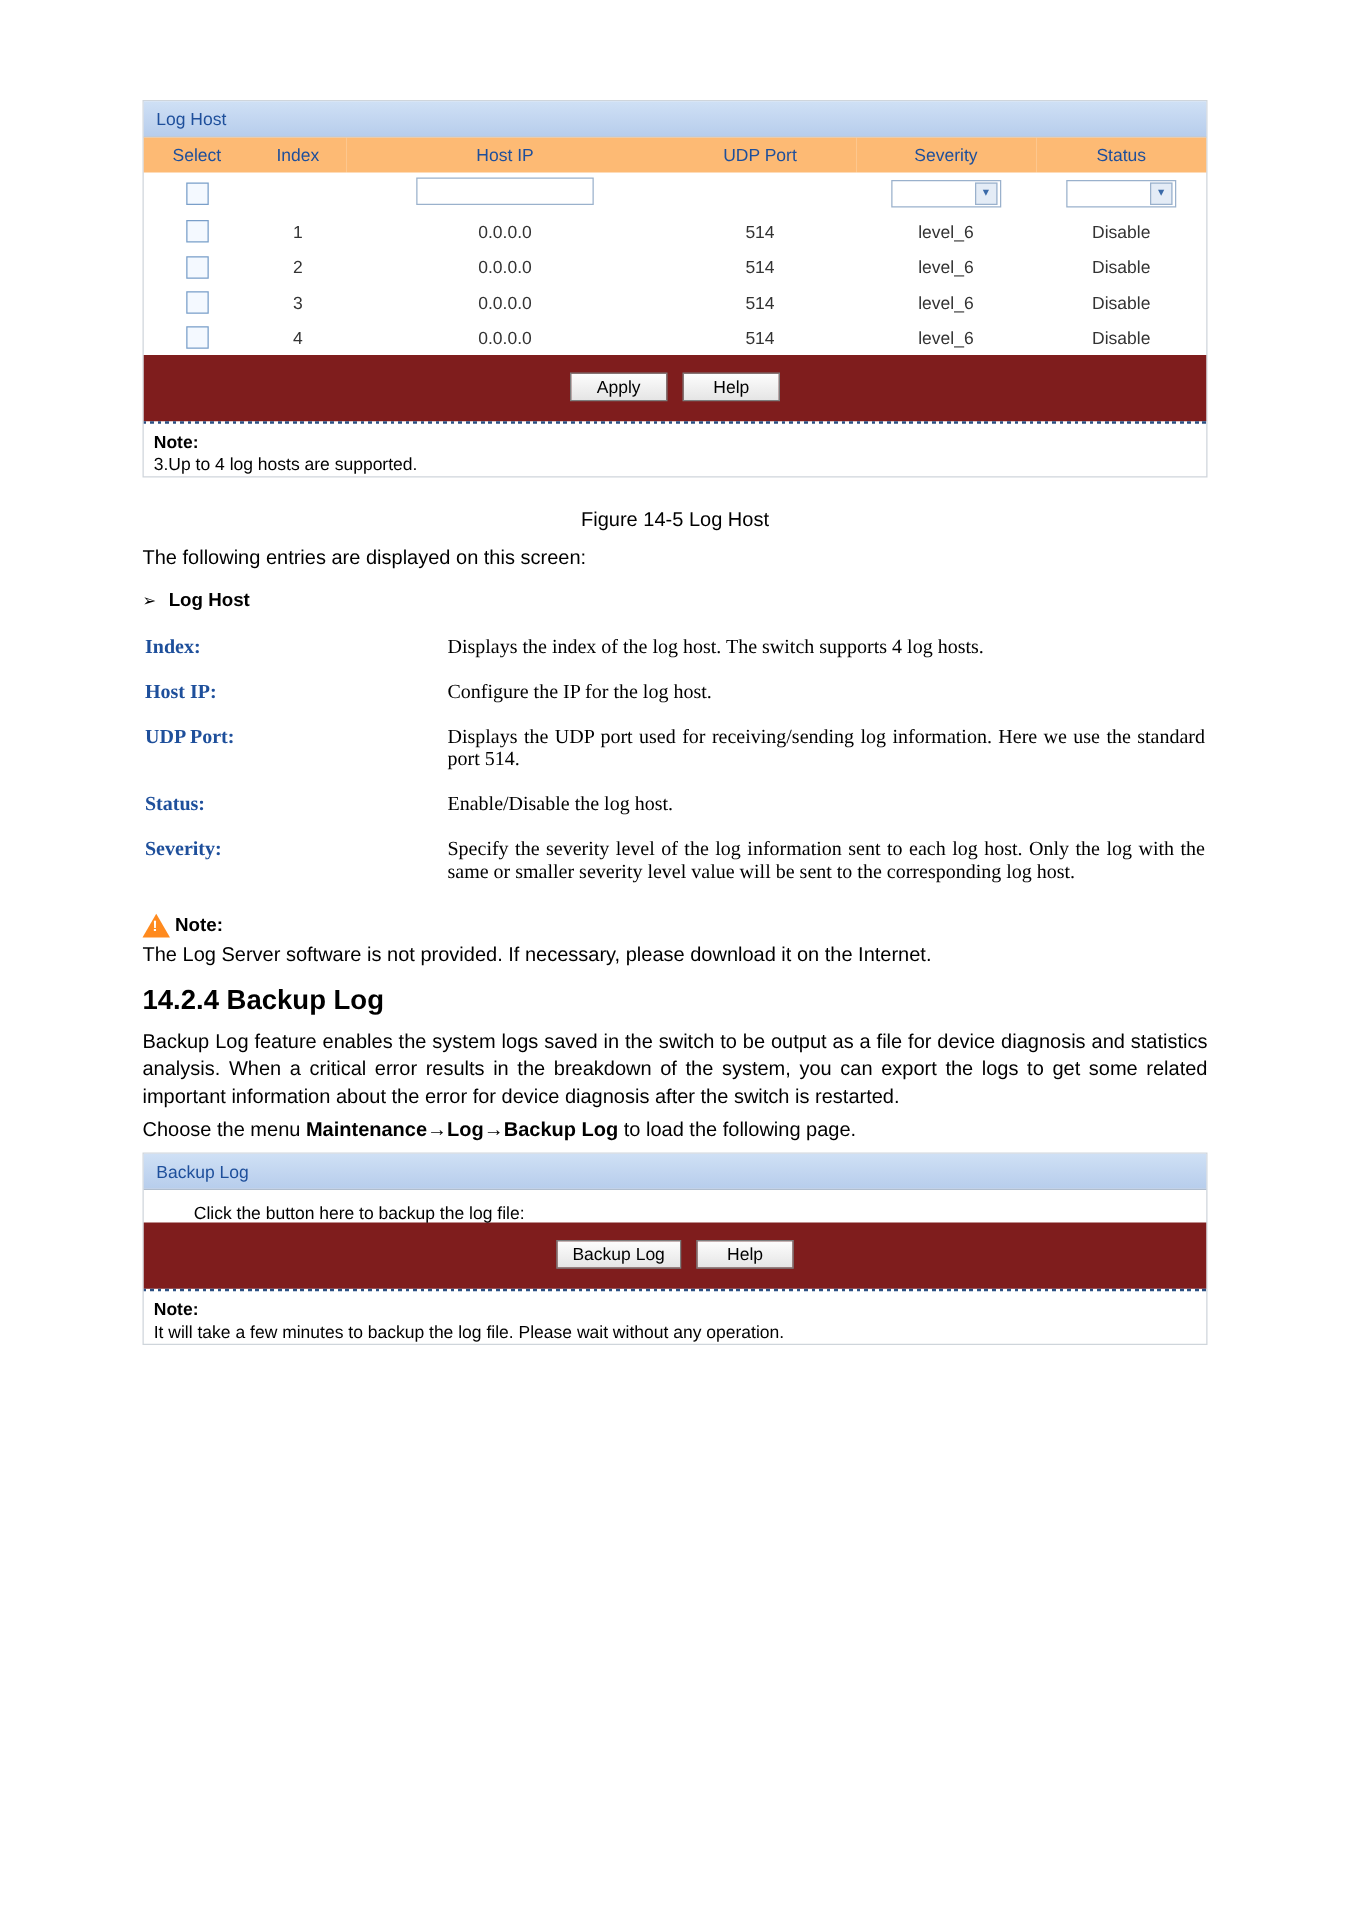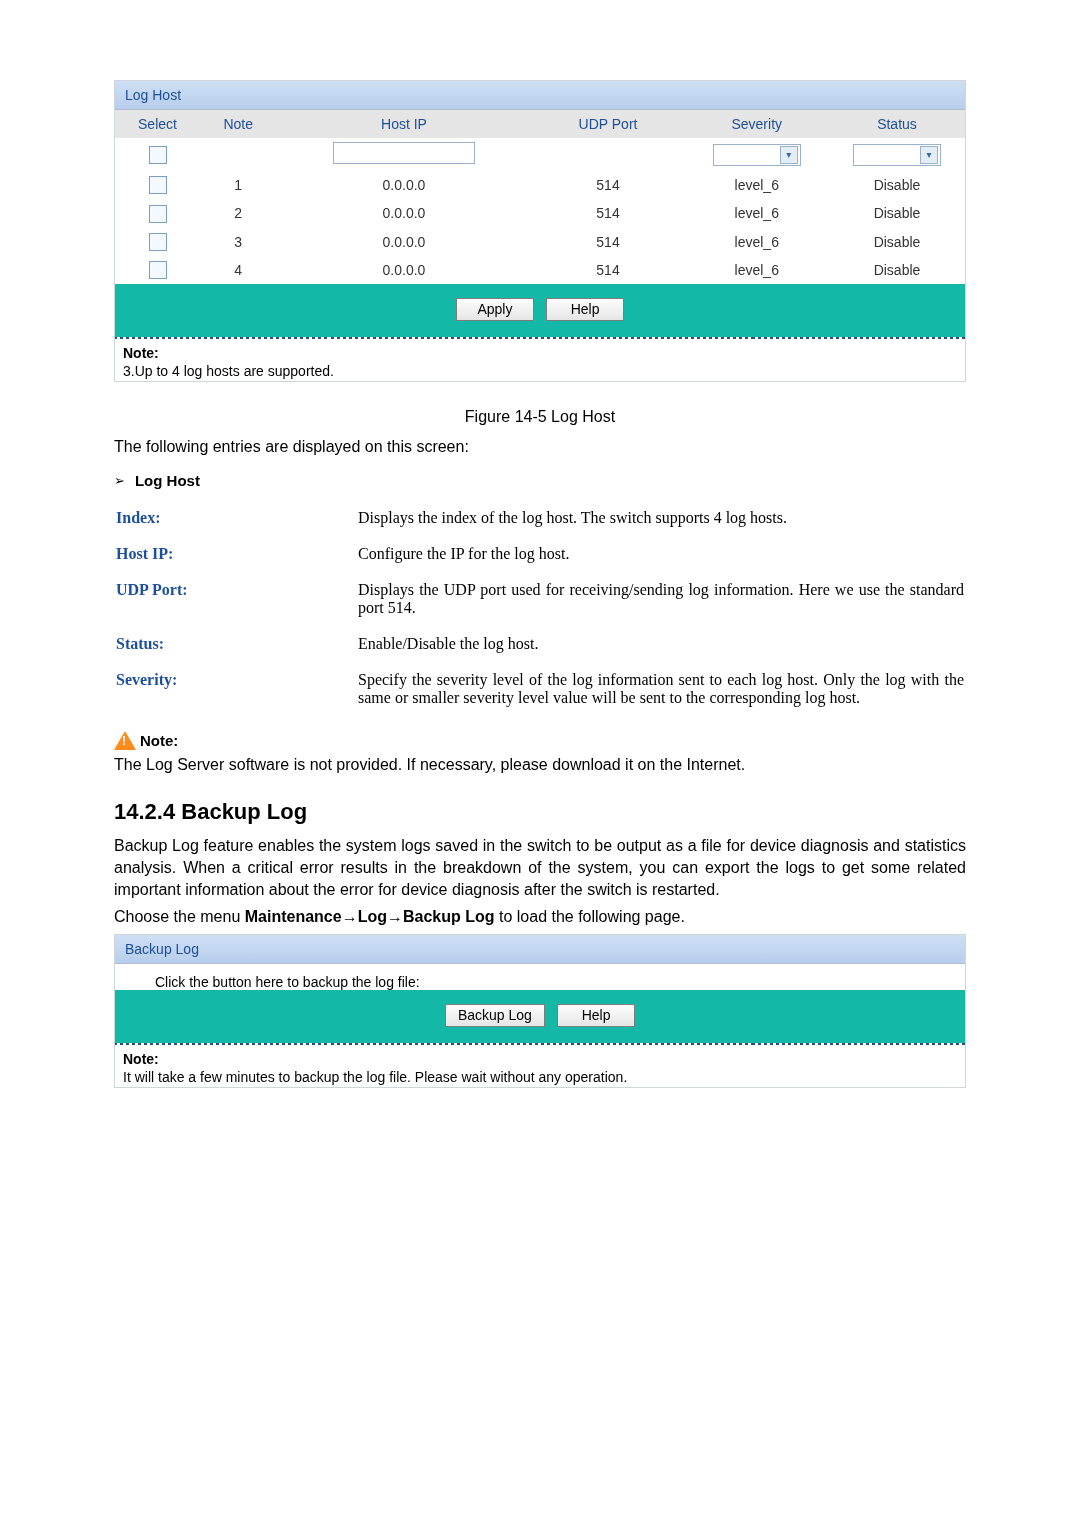--- a/index.html
+++ b/index.html
@@ -31,21 +31,21 @@
   .cfg-table {
     width: 100%;
     border-collapse: collapse;
     font-size: 14px;
   }
   .cfg-table th {
     font-weight: normal;
     color: #1e4f9b;
     padding: 6px 4px;
     text-align: center;
-    background: #e5e5e5;
+    background: #fdba74;
   }
   .cfg-table td {
     padding: 5px 4px;
     text-align: center;
     color: #333;
   }
   .cfg-table tr.inputrow td { padding: 4px 4px; }
   .chk {
     width: 16px;
     height: 16px;
@@ -91,21 +91,21 @@
     border: 1px solid #7d7d7d;
     background: linear-gradient(#fdfdfd, #e5e5e5);
     font-size: 14px;
     text-align: center;
     margin: 0 4px;
     cursor: pointer;
   }
   .btn-row {
     text-align: center;
     padding: 14px 0 16px 0;
-    background: #14b8a6;
+    background: #7f1d1d;
   }
   .hr-dotted {
     border: none;
     border-top: 2px solid #2b4f82;
     
     border-image: repeating-linear-gradient(to right,#2b4f82 0 3px,transparent 3px 6px) 1;
     margin: 0;
   }
   .note-blk { padding: 2px 4px 2px 8px; font-size: 14px; color: #000; }
   .note-hd { font-weight: bold; margin: 4px 0 2px 0; }
@@ -130,42 +130,42 @@
   .warn-icon::after {
     content: "!";
     position: absolute;
     left: -3px;
     top: 3px;
     font-size: 12px;
     font-weight: bold;
     color: #fff;
   }
   .warn-label { font-weight: bold; }
-  h3.section { font-size: 22px; font-weight: bold; margin: 24px 0 10px 0; }
+  h3.section { font-size: 22px; font-weight: bold; margin: 12px 0 10px 0; }
 </style>
 </head>
 <body>
 
 <div class="page">
 
   <div class="cfg-panel">
     <div class="cfg-title">Log Host</div>
     <table class="cfg-table">
       <colgroup>
         <col style="width:10%">
           <col style="width:9%">
           <col style="width:30%">
         <col style="width:18%">
           <col style="width:17%">
           <col style="width:16%">
       </colgroup>
       <tbody>
           <tr>
         <th>Select</th>
-        <th>Note</th>
+        <th>Index</th>
         <th>Host IP</th>
         <th>UDP Port</th>
         <th>Severity</th>
         <th>Status</th>
       </tr>
       <tr class="inputrow">
         <td><span class="chk"></span></td>
         <td></td>
         <td><span class="txt"></span></td>
         <td></td>

